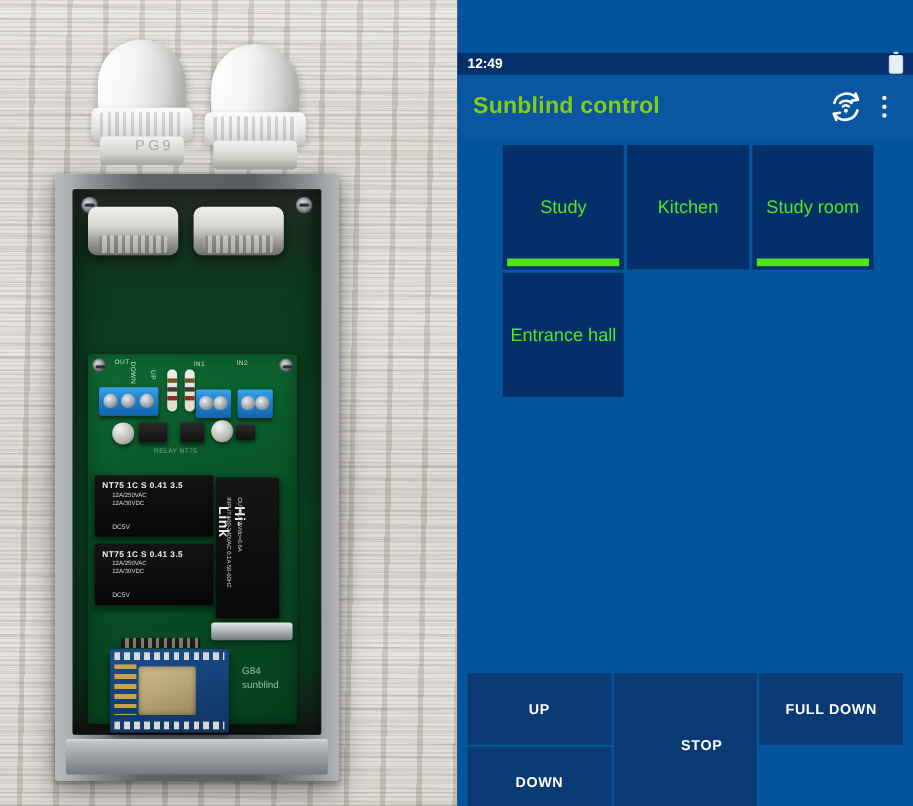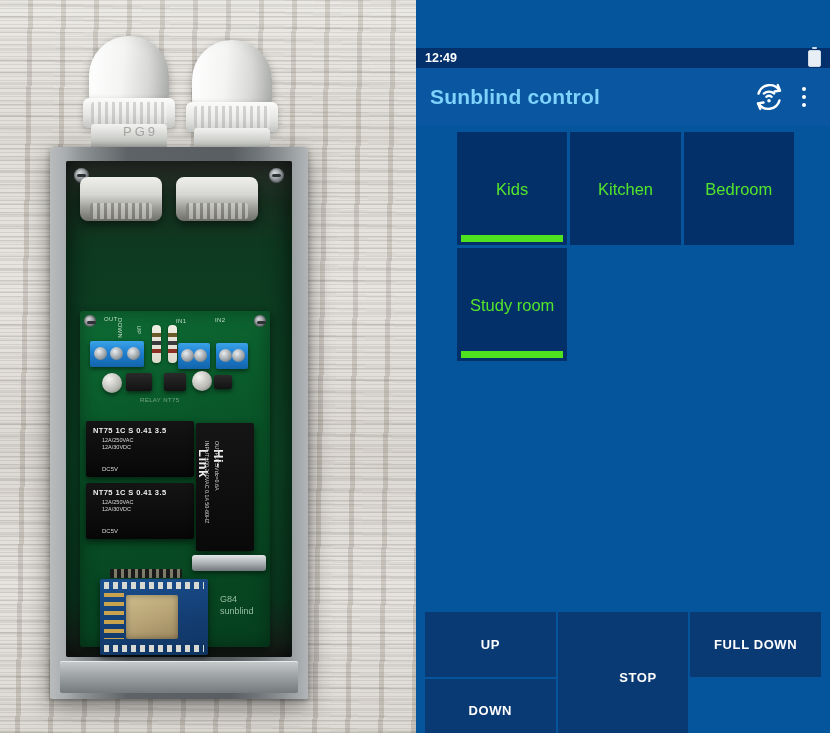--- a/index.html
+++ b/index.html
@@ -15,21 +15,21 @@
       repeating-linear-gradient(91deg, rgba(255,255,255,.30) 0 28px, rgba(150,145,138,.20) 28px 33px),
       linear-gradient(180deg,#e3e0da 0%,#d4d0c8 18%,#dedad3 40%,#cdc8c0 62%,#dcd8d1 80%,#cfcac2 100%);
   }
   .wood:after{content:"";position:absolute;inset:0;
     background:
       repeating-linear-gradient(2deg, rgba(110,104,96,.08) 0 3px, rgba(0,0,0,0) 3px 14px),
       repeating-linear-gradient(-1.5deg, rgba(255,255,255,.22) 0 2px, rgba(0,0,0,0) 2px 9px);
     mix-blend-mode:multiply;opacity:.85;}
 
   
-  .encl{position:absolute;left:50px;top:147px;width:258px;height:552px;
+  .encl{position:absolute;left:50px;top:158px;width:258px;height:552px;
     background:linear-gradient(90deg,#b9bcbd 0%,#a9adaf 6%,#8f9496 12%,#7e8386 18%,#6f7477 24%,#5d6366 30%,#585e61 70%,#6e7477 80%,#8d9295 90%,#b2b6b8 100%);
     border-radius:3px;box-shadow:0 8px 26px rgba(0,0,0,.42), 0 2px 6px rgba(0,0,0,.3);}
   .encl-inner{position:absolute;left:16px;top:14px;right:16px;bottom:42px;
     background:linear-gradient(180deg,#2b2f2b 0%,#17301f 8%,#0d3a20 18%,#0c4424 60%,#0a3a1f 88%,#1a1d1a 100%);
     border-radius:2px;box-shadow:inset 0 0 26px rgba(0,0,0,.75);}
   .encl-lip{position:absolute;left:10px;right:10px;bottom:6px;height:32px;
     background:linear-gradient(180deg,#c9ccce,#9fa4a7 45%,#74797c 100%);border-radius:2px;
     box-shadow:inset 0 1px 0 rgba(255,255,255,.6);}
   .screw{position:absolute;width:15px;height:15px;border-radius:50%;
     background:radial-gradient(circle at 36% 32%,#d8dbdd,#8d9296 55%,#4b5053 100%);
@@ -109,21 +109,21 @@
   .pcbtext{position:absolute;left:140px;top:282px;color:#9ec3a8;font-size:9px;line-height:12px;
     font-family:Liberation Sans, sans-serif;opacity:.95;}
 
   
   .phone{position:relative;width:414px;height:733px;background:#05559C;}
   .statusbar{height:20px;background:#04306B;display:flex;align-items:center;
     justify-content:space-between;padding:0 9px;color:#fff;font-size:12.5px;font-weight:700;margin-top:48px;}
   .battery{width:11px;height:15px;border:1.6px solid #cfd9e6;border-radius:2px;position:relative;background:#e8eef6;}
   .battery:before{content:"";position:absolute;left:3px;top:-4px;width:5px;height:2.5px;background:#cfd9e6;border-radius:1px;}
   .appbar{height:58px;background:#0A56A0;display:flex;align-items:center;padding:0 14px;}
-  .appbar .title{color:#7dd3fc;font-size:21px;font-weight:700;flex:1;letter-spacing:.2px;}
+  .appbar .title{color:#84cc16;font-size:21px;font-weight:700;flex:1;letter-spacing:.2px;}
   .appbar .act{margin-left:6px;display:flex;align-items:center;justify-content:center;cursor:pointer;}
   .kebab{width:24px;display:flex;flex-direction:column;align-items:center;gap:4px;padding:4px 0;}
   .kebab i{width:4px;height:4px;border-radius:50%;background:#fff;display:block;}
 
   .content{position:relative;height:calc(733px - 20px - 58px - 38px);background:#05559C;}
   .grid{position:absolute;left:41px;top:6px;width:337px;display:grid;
     grid-template-columns:repeat(3,1fr);grid-template-rows:repeat(2,113px);gap:3px;}
   .tile{position:relative;background:#043069;display:flex;align-items:center;justify-content:center;
     text-align:center;cursor:pointer;}
   .tile span{color:#53E52A;font-size:16.5px;line-height:20px;padding:0 6px;}
@@ -269,34 +269,34 @@
         <i></i>
           <i></i>
           <i></i>
       </div>
     </div>
 
     <div class="content">
 
       <div class="grid">
         <div class="tile on">
-          <span>Kids</span>
+          <span>Study</span>
           <div class="bar"></div>
         </div>
         <div class="tile">
           <span>Kitchen</span>
-
-        </div>
-        <div class="tile">
-          <span>Bedroom</span>
 
         </div>
         <div class="tile on">
           <span>Study room</span>
           <div class="bar"></div>
+        </div>
+        <div class="tile">
+          <span>Entrance hall</span>
+
         </div>
       </div>
 
       <div class="controls">
         <div class="ctlcol">
           <div class="btn">UP</div>
           <div class="btn">DOWN</div>
         </div>
         <div class="btn stop">STOP</div>
         <div class="ctlcol">

